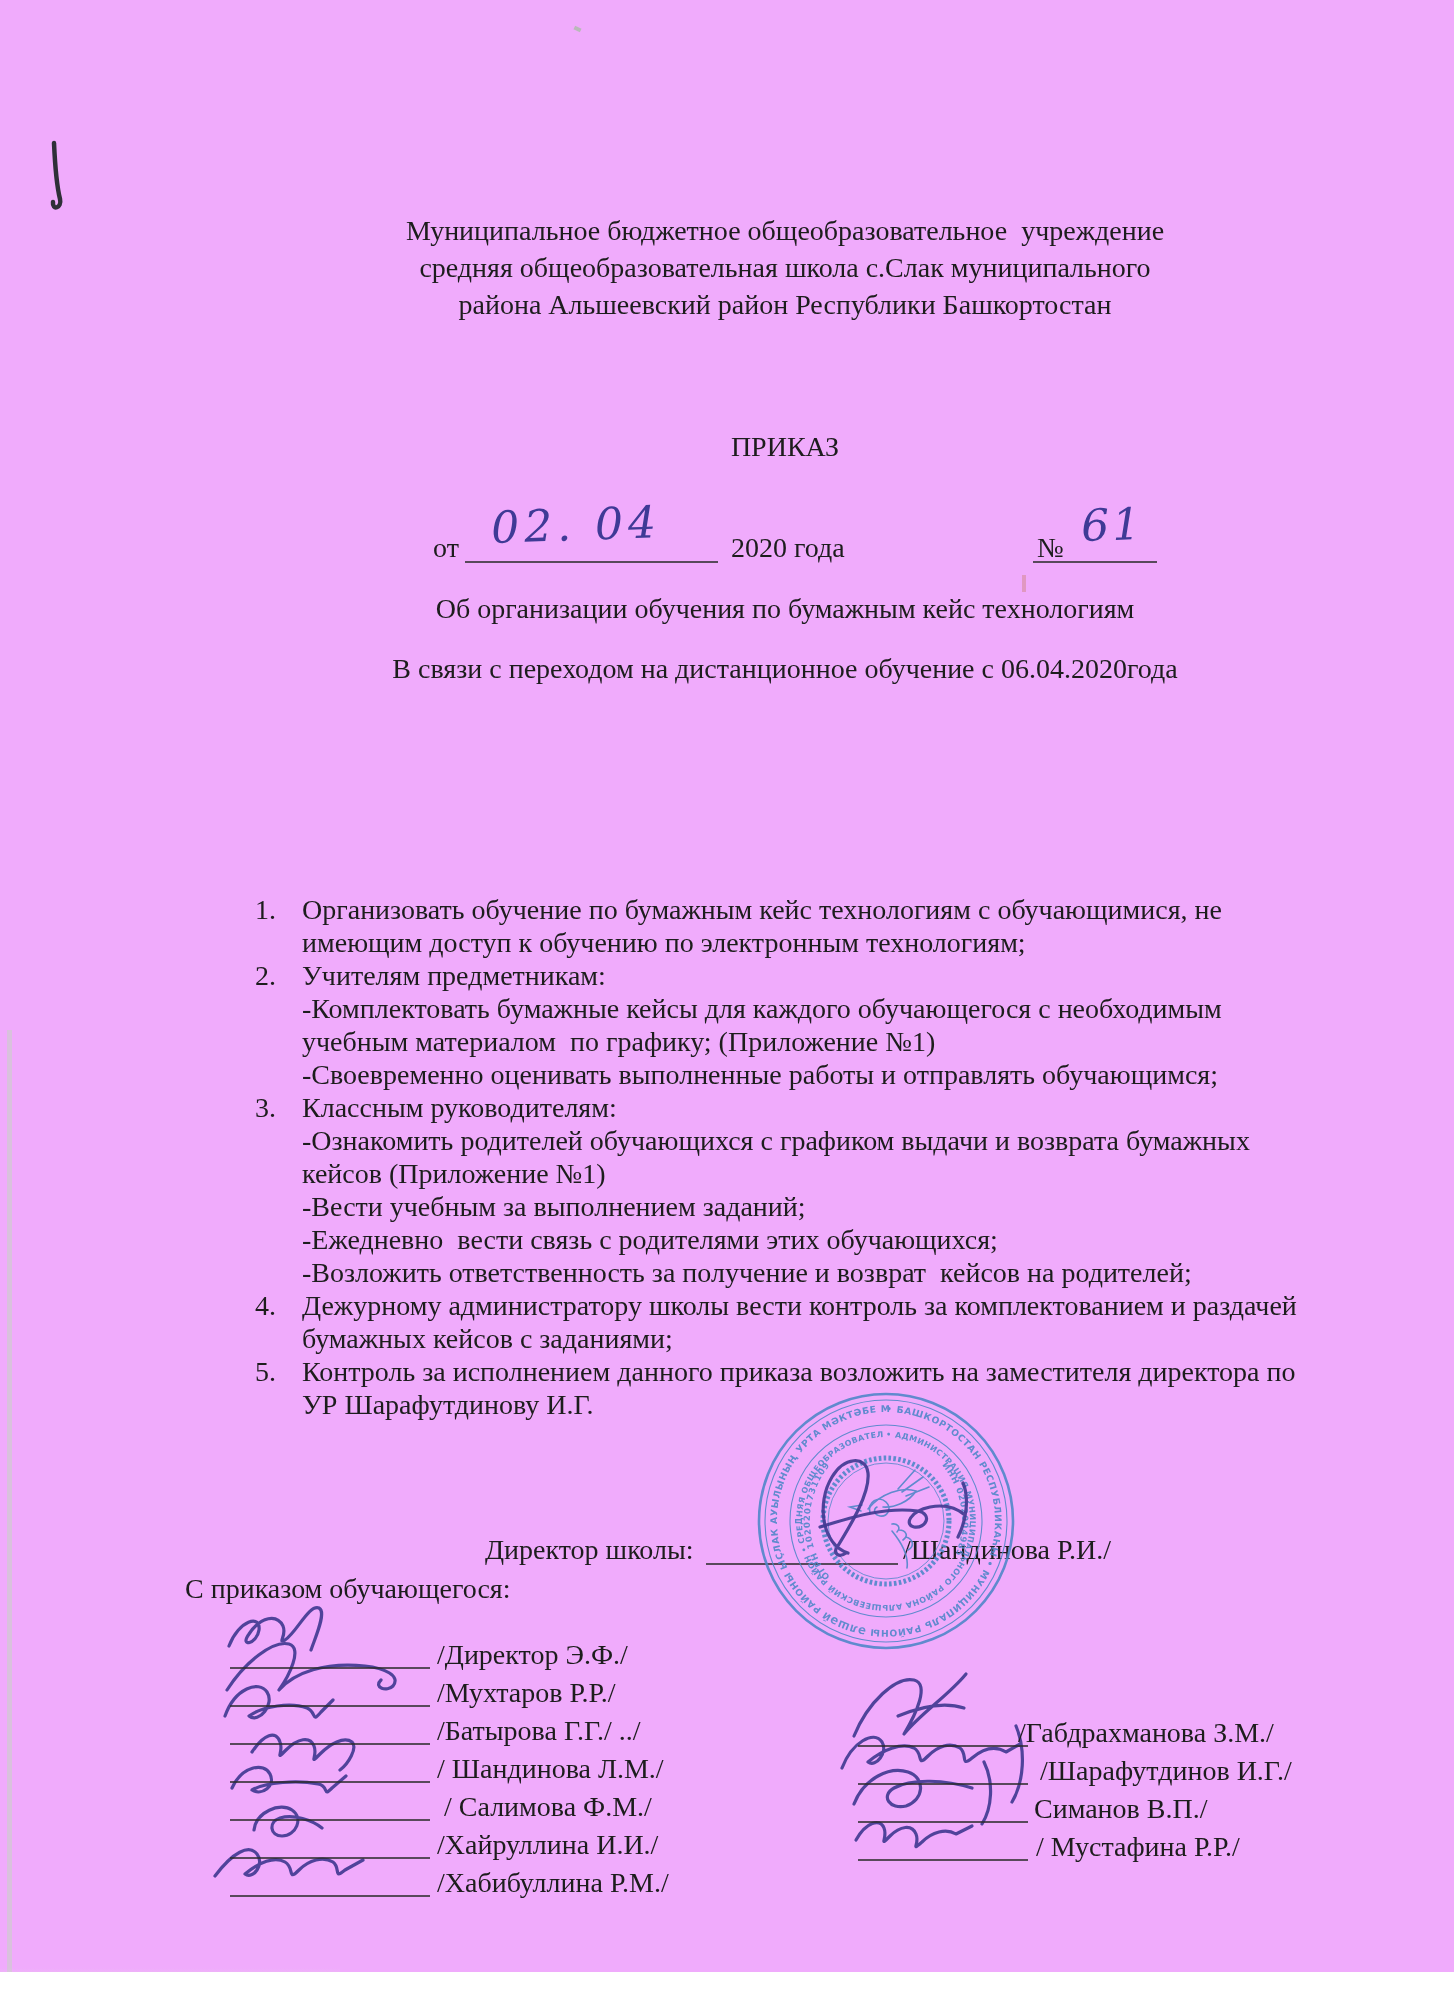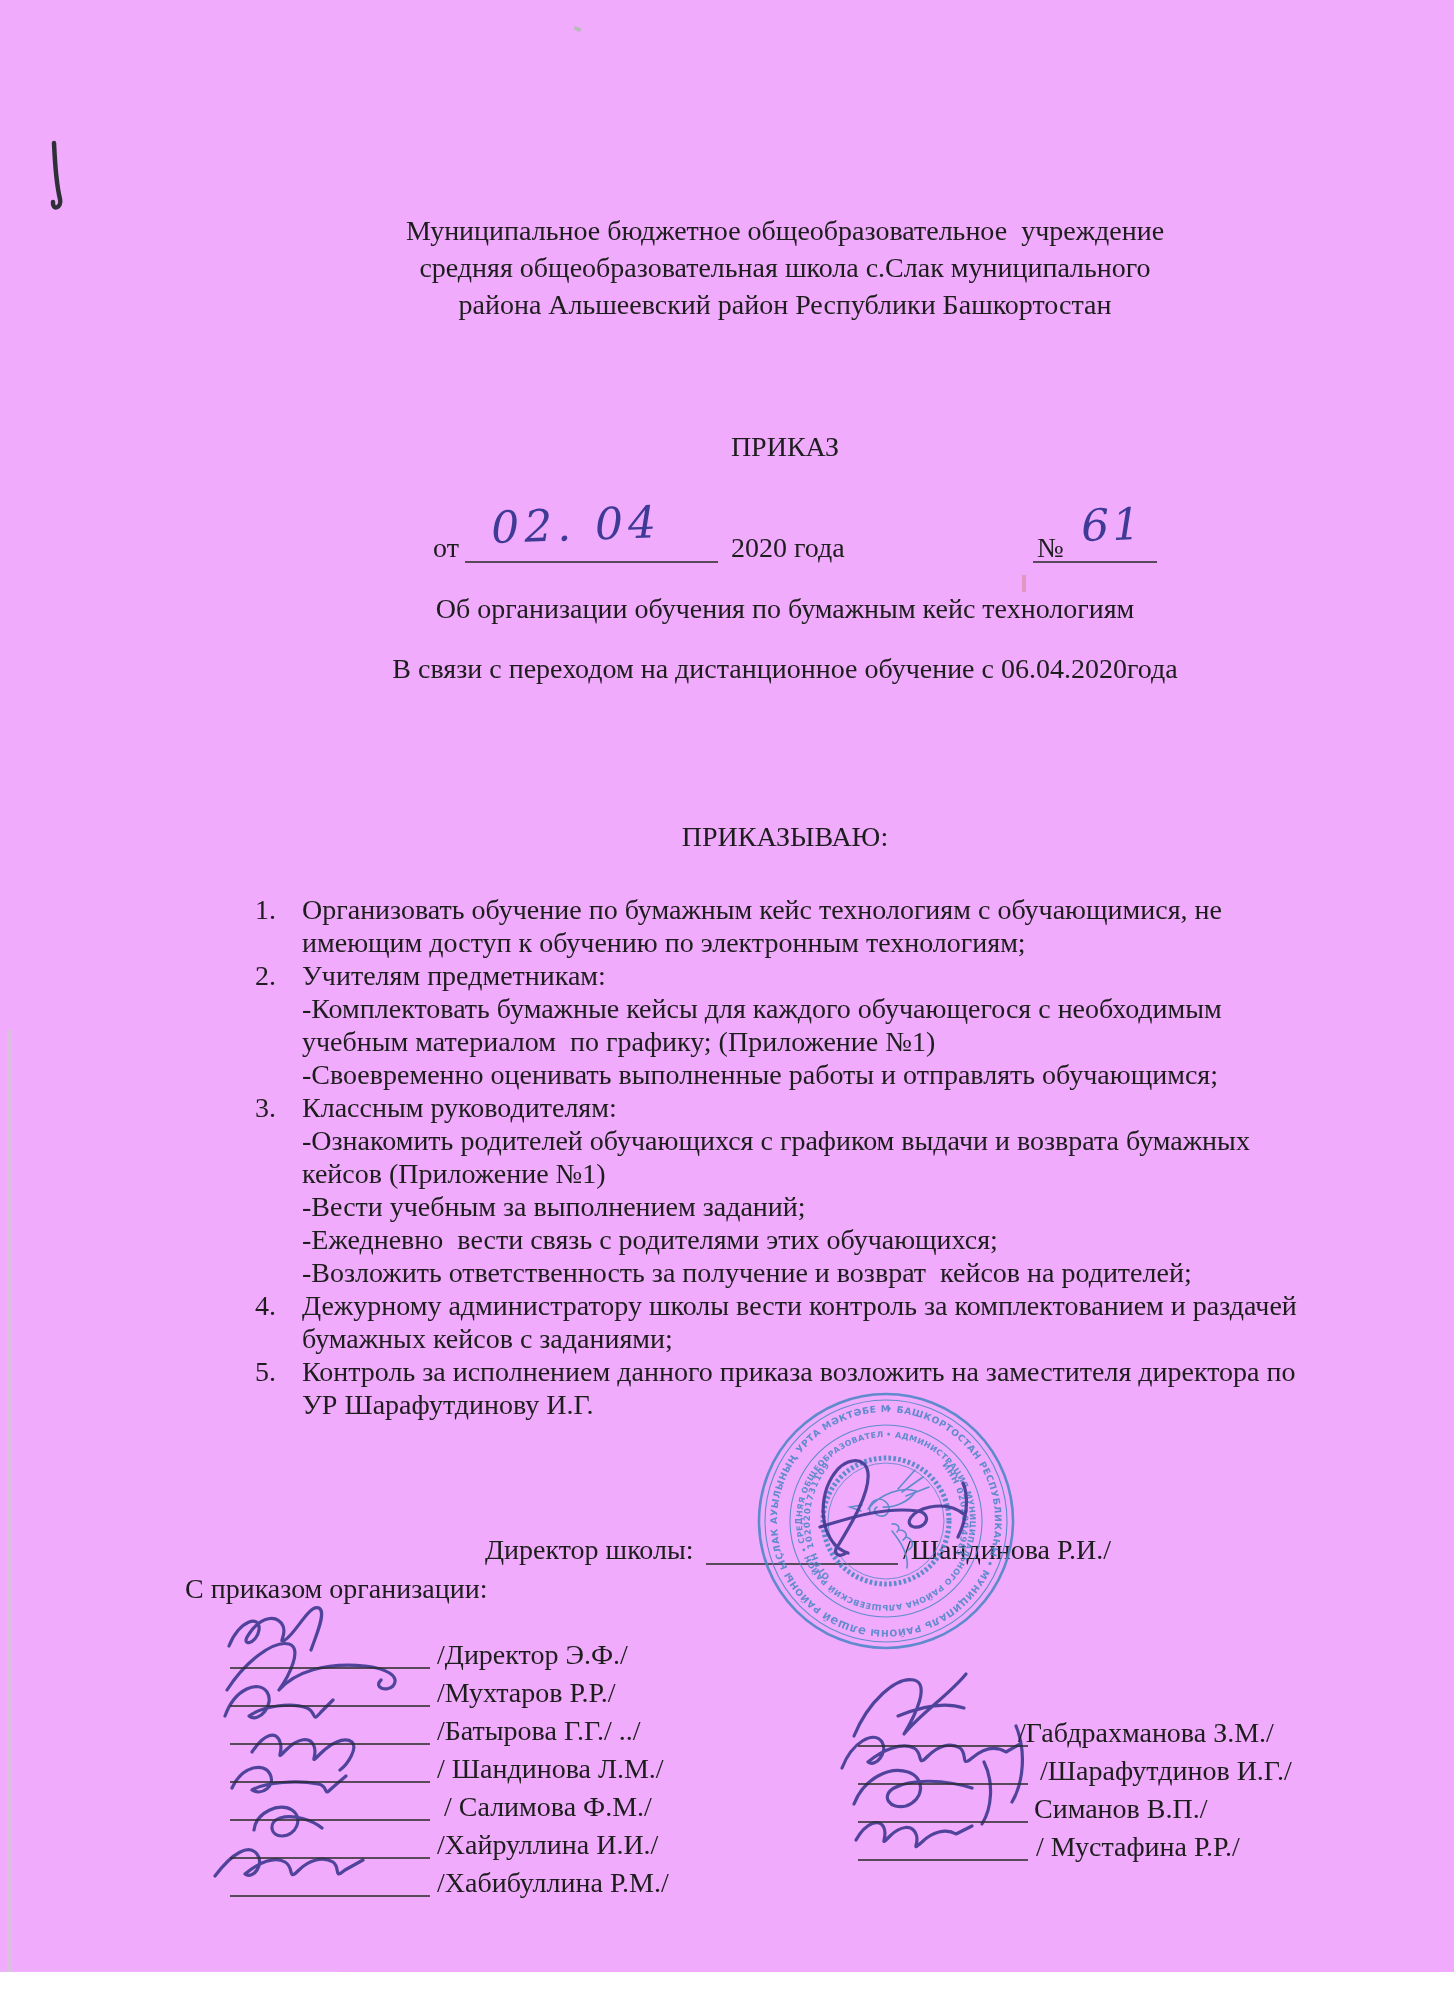--- a/index.html
+++ b/index.html
@@ -58,21 +58,20 @@
   <div class="abs hand" style="left:492px;top:502px">02. 04</div>
   <div class="abs uline" style="left:465px;top:561px;width:253px"></div>
   <div class="abs t" style="left:731px;top:531px">2020 года</div>
   <div class="abs t" style="left:1037px;top:531px">№</div>
   <div class="abs hand small" style="left:1082px;top:500px">61</div>
   <div class="abs uline" style="left:1033px;top:561px;width:124px"></div>
 
   <div class="abs center t pre" style="top:592px">Об организации обучения по бумажным кейс технологиям</div>
   <div class="abs center t pre" style="top:652px">В связи с переходом на дистанционное обучение с 06.04.2020года</div>
 
-  <div class="abs center t" style="top:820px">ПРИКАЗЫВАЮ:</div>
 
   <ol class="abs items t" style="left:255px;top:893px;width:1140px">
     <li>
       <span class="num">1.</span>
       <div class="pre">Организовать обучение по бумажным кейс технологиям с обучающимися, не
 имеющим доступ к обучению по электронным технологиям;</div>
     </li>
     <li>
       <span class="num">2.</span>
       <div class="pre">Учителям предметникам:</div>
@@ -98,21 +97,21 @@
       <span class="num">5.</span>
       <div class="pre">Контроль за исполнением данного приказа возложить на заместителя директора по
 УР Шарафутдинову И.Г.</div>
     </li>
   </ol>
 
   <div class="abs t" style="left:485px;top:1533px">Директор школы:</div>
   <div class="abs uline" style="left:706px;top:1563px;width:192px"></div>
   <div class="abs t" style="left:903px;top:1533px">/Шандинова Р.И./</div>
 
-  <div class="abs t" style="left:185px;top:1572px">С приказом организации:</div>
+  <div class="abs t" style="left:185px;top:1572px">С приказом обучающегося:</div>
 
   <svg class="abs stamp" style="left:756px;top:1391px;opacity:.88" width="260" height="260" viewBox="0 0 260 260">
     <defs>
       <path id="r1" d="M130,21 a109,109 0 1 1 -0.02,0" fill="none"></path>
       <path id="r2" d="M130,46 a84,84 0 1 1 -0.02,0" fill="none"></path>
       <path id="rInn" d="M186,74 A88,88 0 0 1 186,186" fill="none"></path>
       <path id="rOgrn" d="M74,186 A88,88 0 0 1 74,74" fill="none"></path>
     </defs>
     <g stroke="#4d86c8" fill="none">
       <circle cx="130" cy="130" r="127" stroke-width="2.6"></circle>

